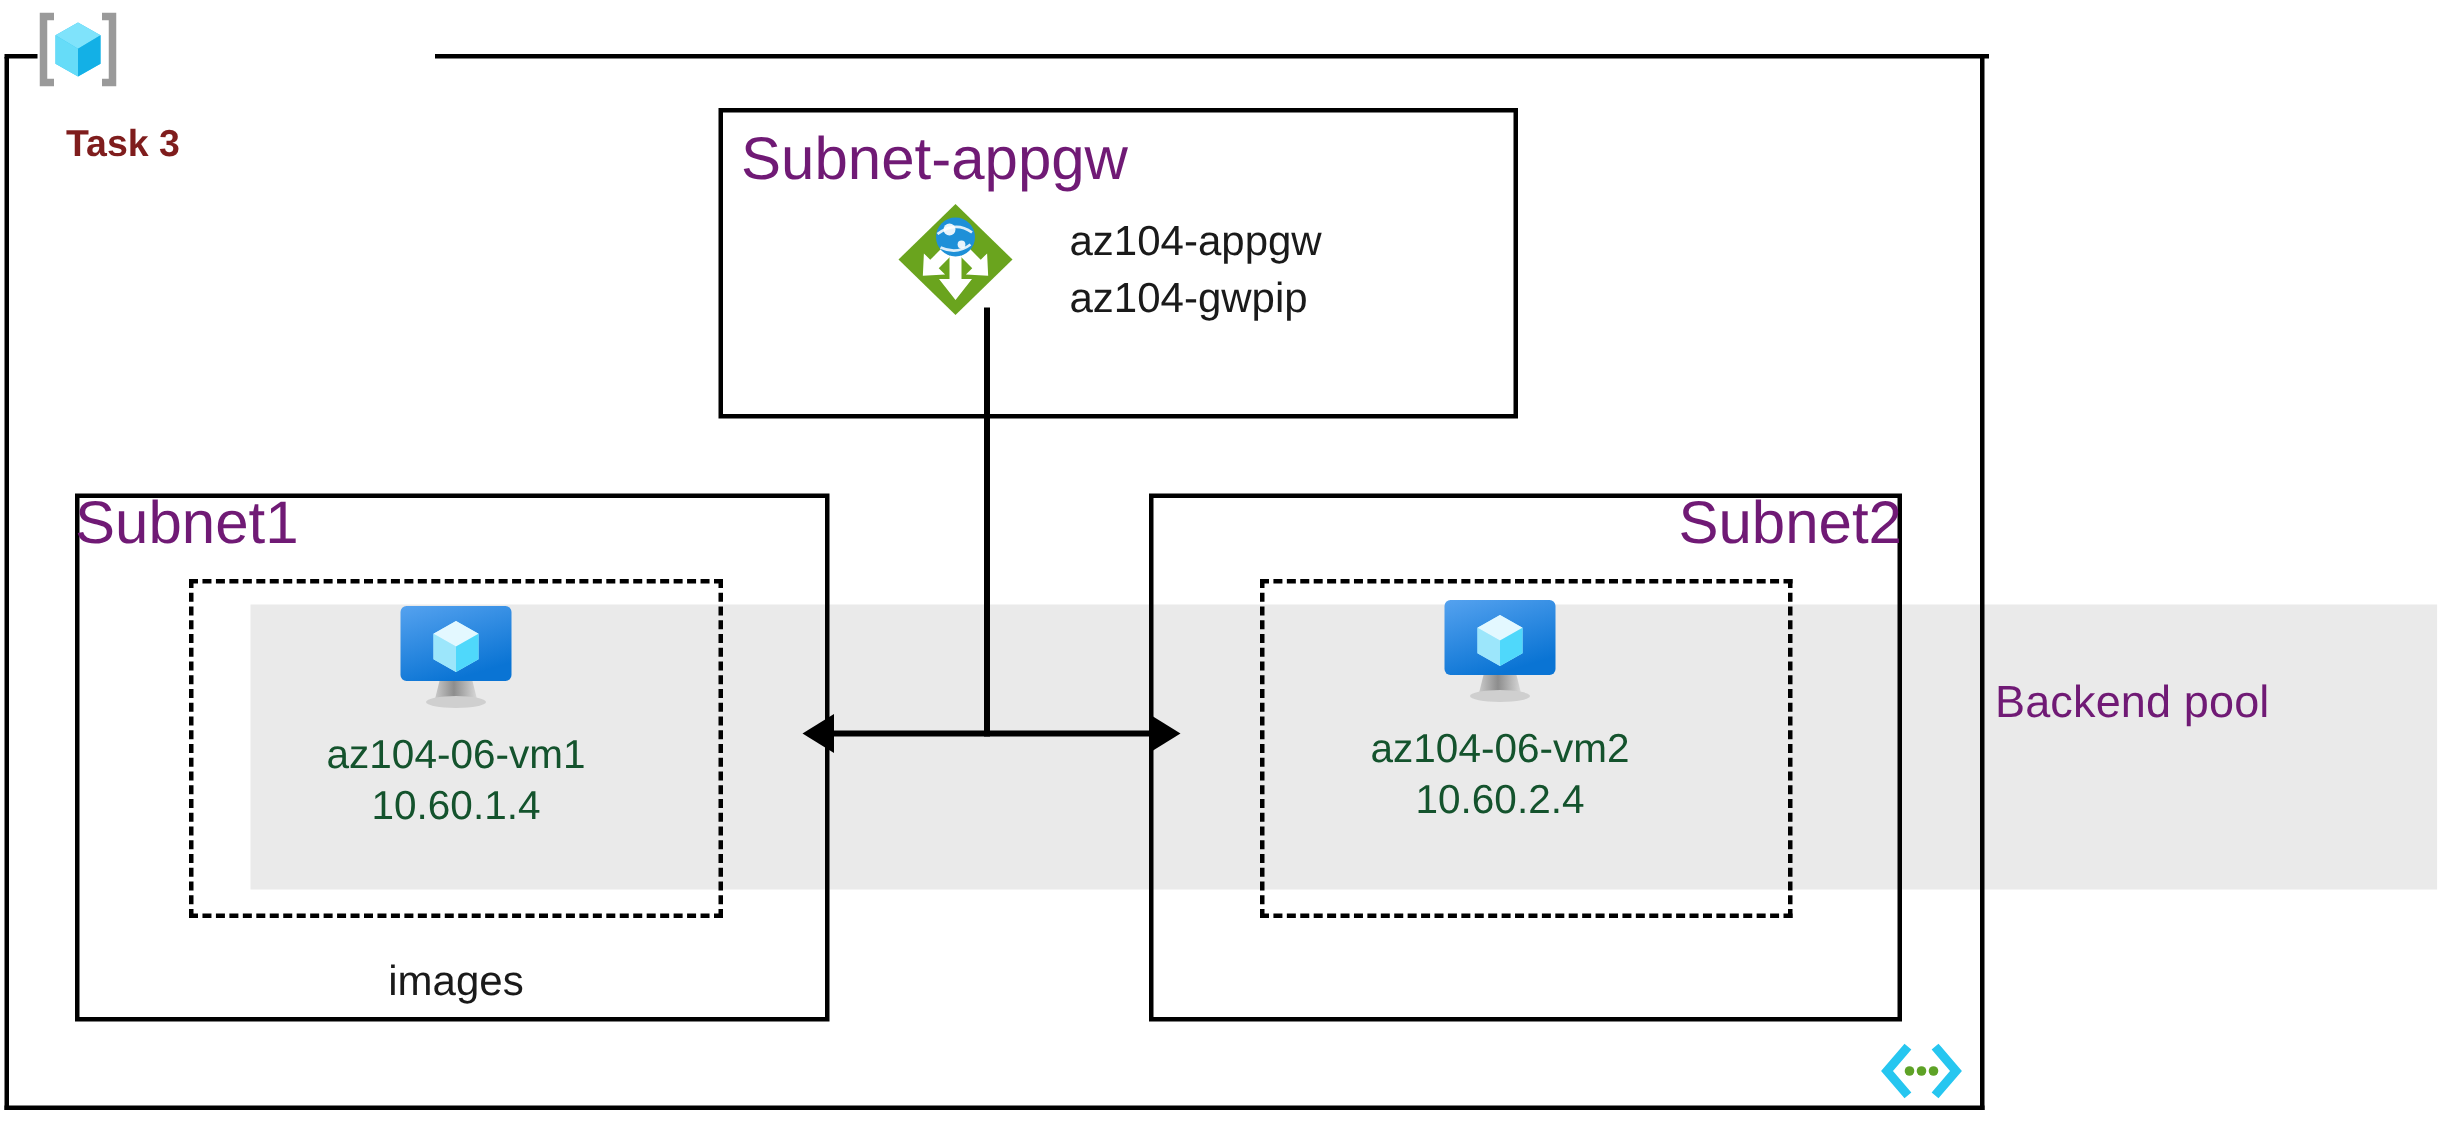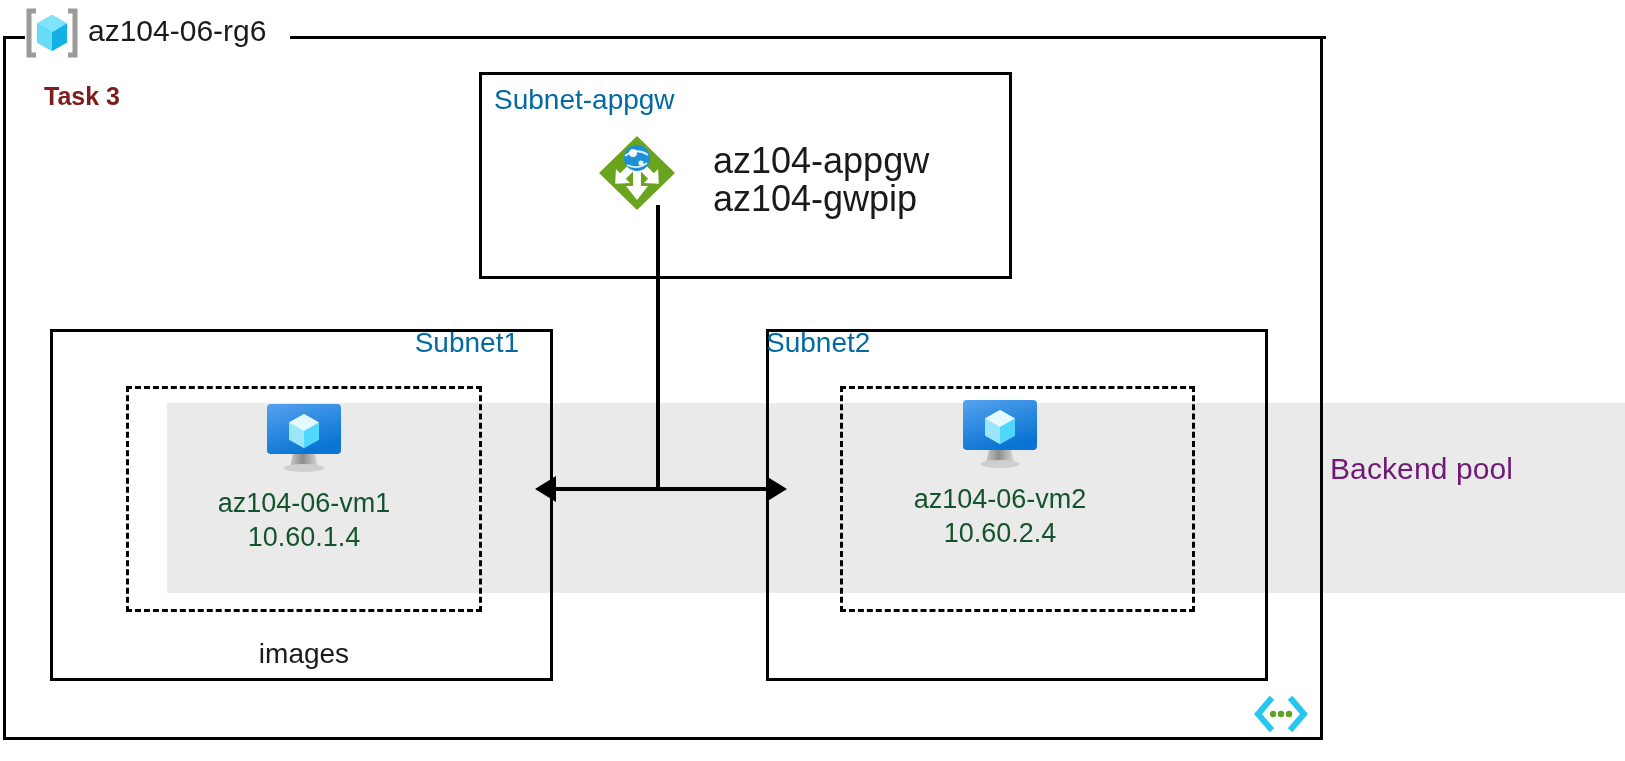--- a/index.html
+++ b/index.html
@@ -97,27 +97,27 @@
     border: 3px solid #000000;
     box-sizing: border-box;
     background: transparent;
   }
   #subnet-appgw-box { left: 479px; top: 72px;  width: 533px; height: 207px; }
   #subnet1-box      { left: 50px;  top: 329px; width: 503px; height: 352px; }
   #subnet2-box      { left: 766px; top: 329px; width: 502px; height: 352px; }
 
   .subnet-title {
     position: absolute;
-    font-size: 28px;
-    color: #0369a1;
+    font-size: 40px;
+    color: #701a75;
     white-space: nowrap;
   }
   #subnet-appgw-title { left: 494px; top: 84px; }
-  #subnet1-title      { left: 50px;  top: 327px; width: 469px; text-align: right; }
-  #subnet2-title      { left: 766px; top: 327px; width: 502px; text-align: left; }
+  #subnet1-title      { left: 50px;  top: 327px; width: 469px; text-align: left; }
+  #subnet2-title      { left: 766px; top: 327px; width: 502px; text-align: right; }
 
   
   .vm-dashed {
     position: absolute;
     border: 3px dashed #000000;
     box-sizing: border-box;
   }
   #vm1-dashed { left: 126px; top: 386px; width: 356px; height: 226px; }
   #vm2-dashed { left: 840px; top: 386px; width: 355px; height: 226px; }
 
@@ -155,21 +155,21 @@
     position: absolute;
     left: 597px;
     top: 134px;
     width: 80px;
     height: 78px;
   }
   #appgw-caption {
     position: absolute;
     left: 713px;
     top: 142px;
-    font-size: 36px;
+    font-size: 28px;
     line-height: 38px;
     color: #1a1a1a;
     white-space: nowrap;
   }
 
   
   .v-connector {
     position: absolute;
     left: 656px;
     top: 205px;
@@ -220,21 +220,20 @@
   <div class="rg-icon">
     <svg viewBox="0 0 52 50" width="52" height="50">
       <path d="M10 3 L3 3 L3 47 L10 47" fill="none" stroke="#9a9a9a" stroke-width="5"></path>
       <path d="M42 3 L49 3 L49 47 L42 47" fill="none" stroke="#9a9a9a" stroke-width="5"></path>
       <polygon points="26,7 41,15.5 41,34.5 26,43 11,34.5 11,15.5" fill="#32c5f4"></polygon>
       <polygon points="26,7 41,15.5 26,24.5 11,15.5" fill="#7fe3fb"></polygon>
       <polygon points="26,24.5 41,15.5 41,34.5 26,43" fill="#13b0e6"></polygon>
       <polygon points="26,24.5 26,43 11,34.5 11,15.5" fill="#66dcf8"></polygon>
     </svg>
   </div>
-  <div class="rg-title">az104-06-rg6</div>
 
   <div class="task-label">Task 3</div>
 
   <div class="subnet-box" id="subnet-appgw-box"></div>
   <div class="subnet-title" id="subnet-appgw-title">Subnet-appgw</div>
 
   <div id="appgw-icon">
     <svg viewBox="0 0 80 78" width="80" height="78">
       <polygon points="40,2 78,39 40,76 2,39" fill="#6aa41e"></polygon>
 

